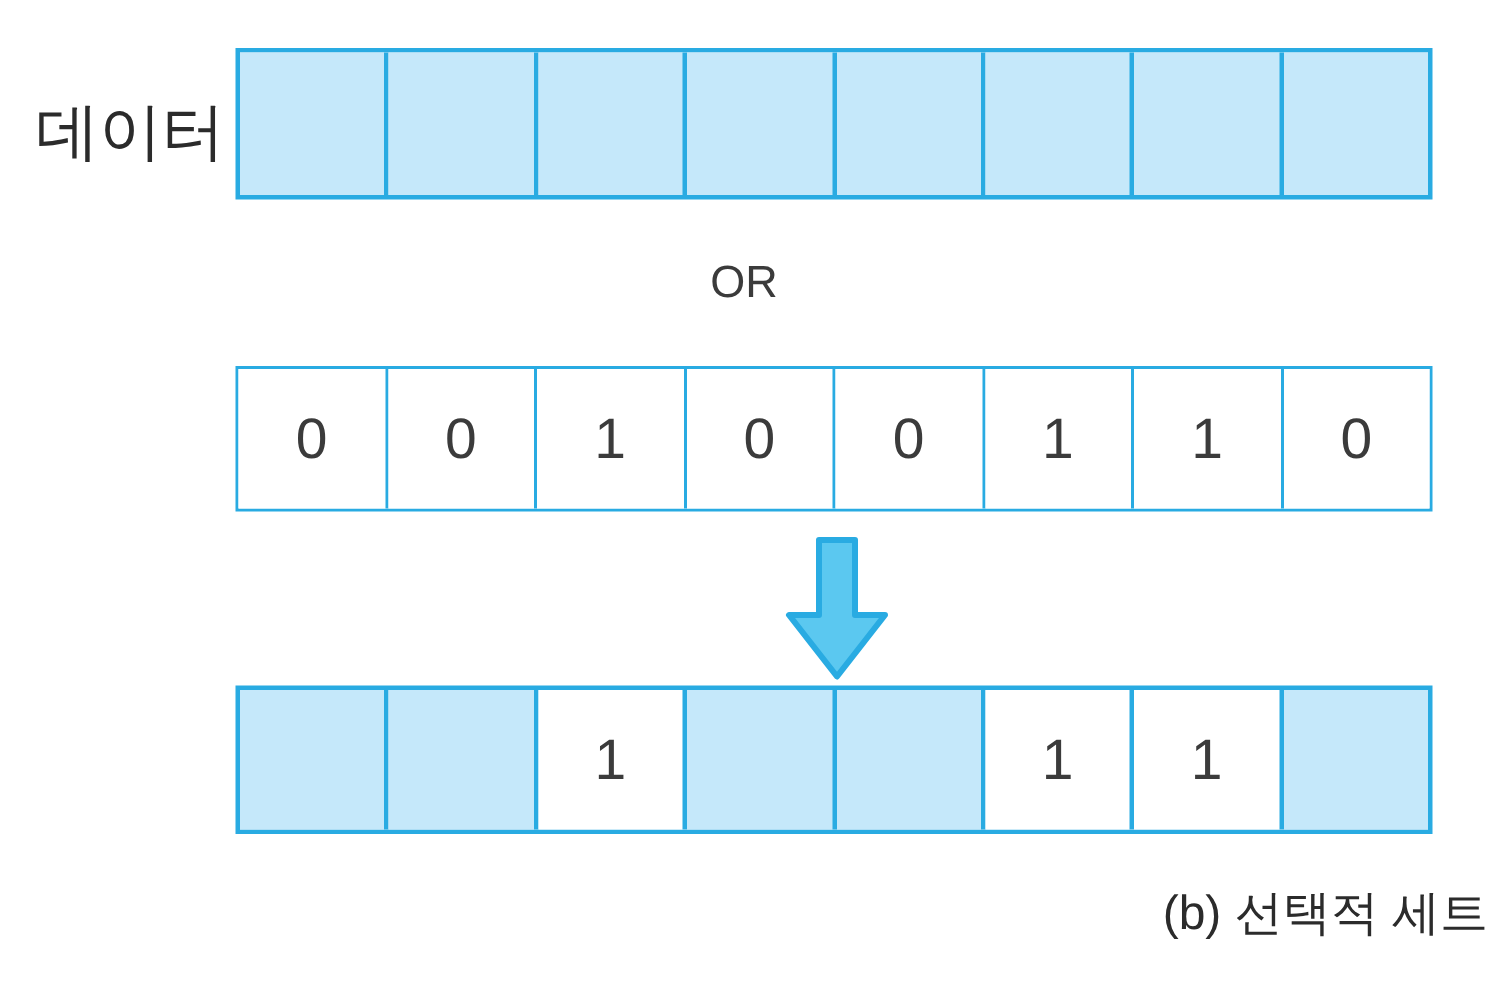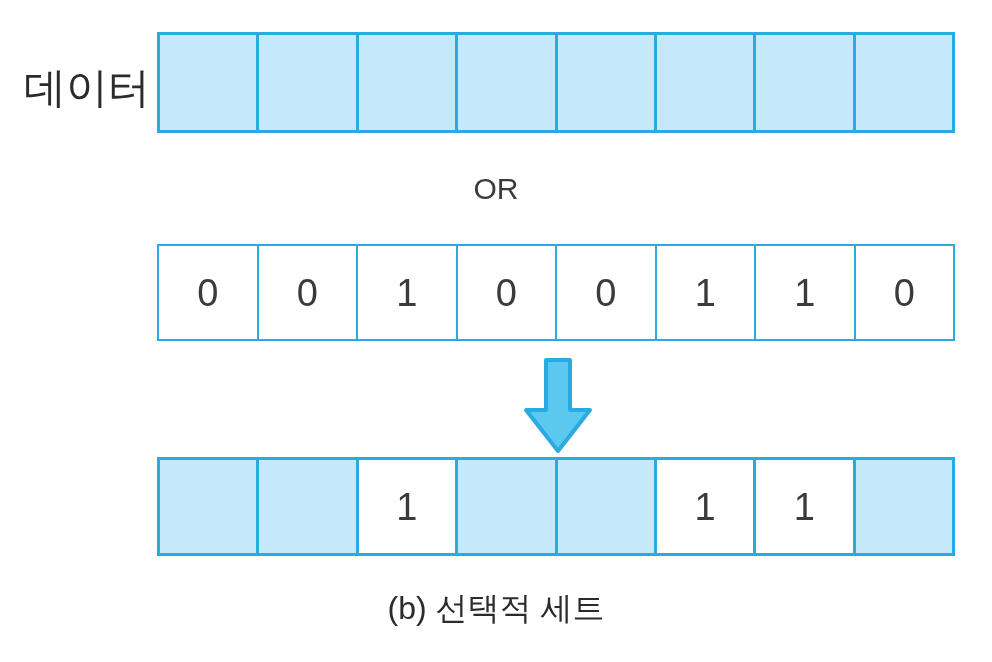--- a/index.html
+++ b/index.html
@@ -118,21 +118,21 @@
     width: 72px;
     height: 96px;
   }
 
   
   #caption {
     position: absolute;
     left: 0;
     width: 992px;
     top: 592px;
-    text-align: center;
+    text-align: right;
     font-size: 32px;
     line-height: 1;
     color: #2b2b2b;
     white-space: nowrap;
   }
 </style>
 </head>
 <body>
 
 <div id="figure">

